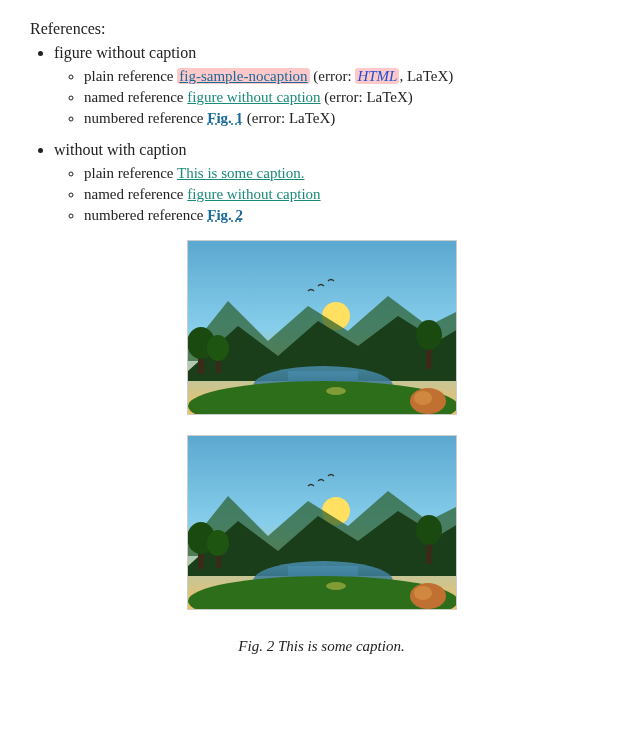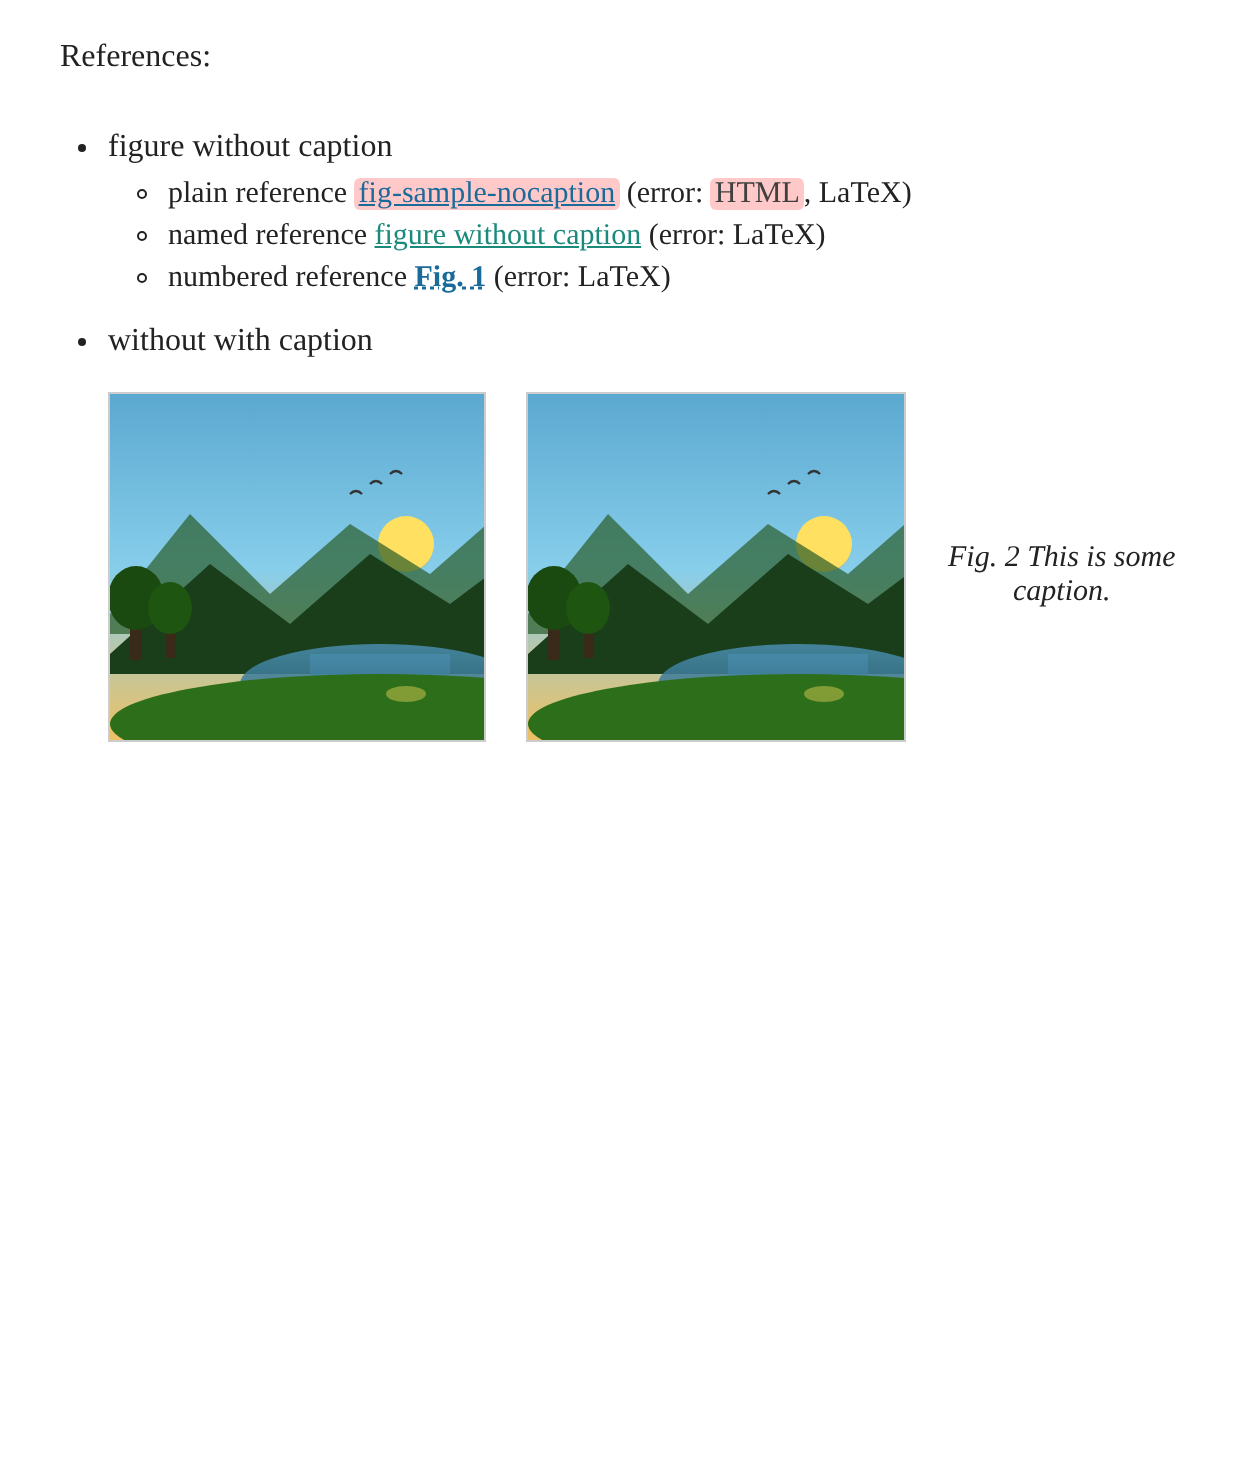--- a/index.html
+++ b/index.html
@@ -8,21 +8,21 @@
       font-family: Georgia, 'Times New Roman', serif;
       font-size: 16px;
       color: #222;
       background: #fff;
       padding: 20px 30px;
       max-width: 619px;
     }
 
     .section-title {
       font-size: 16px;
-      margin-bottom: 27px;
+      margin-bottom: 6px;
     }
 
     ul.main-list {
       list-style: disc;
       padding-left: 24px;
       margin-bottom: 10px;
     }
 
     ul.main-list > li {
       margin-bottom: 14px;
@@ -64,26 +64,27 @@
       text-decoration: underline;
       text-decoration-style: dotted;
       cursor: pointer;
       font-weight: bold;
     }
 
     .error-label-html {
       background-color: rgba(255, 100, 100, 0.35);
       border-radius: 3px;
       padding: 0 2px;
-      color: #404040;
+      color: #1d4ed8;
+      font-style: italic;
     }
 
     .figures-container {
       display: flex;
-      flex-direction: row;
+      flex-direction: column;
       align-items: center;
       margin-top: 16px;
       gap: 20px;
     }
 
     .figure-image {
       width: 270px;
       height: 175px;
       border: 1px solid #ccc;
       overflow: hidden;
@@ -119,20 +120,31 @@
         <span>named reference </span><span class="link-teal">figure without caption</span> <span>(error: LaTeX)</span>
       </li>
       <li>
         <span>numbered reference </span><span class="link-dotted">Fig. 1</span> <span>(error: LaTeX)</span>
       </li>
     </ul>
   </li>
 
   <li>
     <span>without with caption</span>
+    <ul class="sub-list">
+      <li>
+        <span>plain reference </span><span class="link-teal">This is some caption.</span>
+      </li>
+      <li>
+        <span>named reference </span><span class="link-teal">figure without caption</span>
+      </li>
+      <li>
+        <span>numbered reference </span><span class="link-dotted">Fig. 2</span>
+      </li>
+    </ul>
 
     
     <div class="figures-container">
 
       <div class="figure-image">
         <svg width="270" height="175" viewBox="0 0 270 175" xmlns="http://www.w3.org/2000/svg">
 
           <defs>
             <linearGradient id="sky1" x1="0" y1="0" x2="0" y2="1">
               <stop offset="0%" stop-color="#5ba8d0"></stop>

